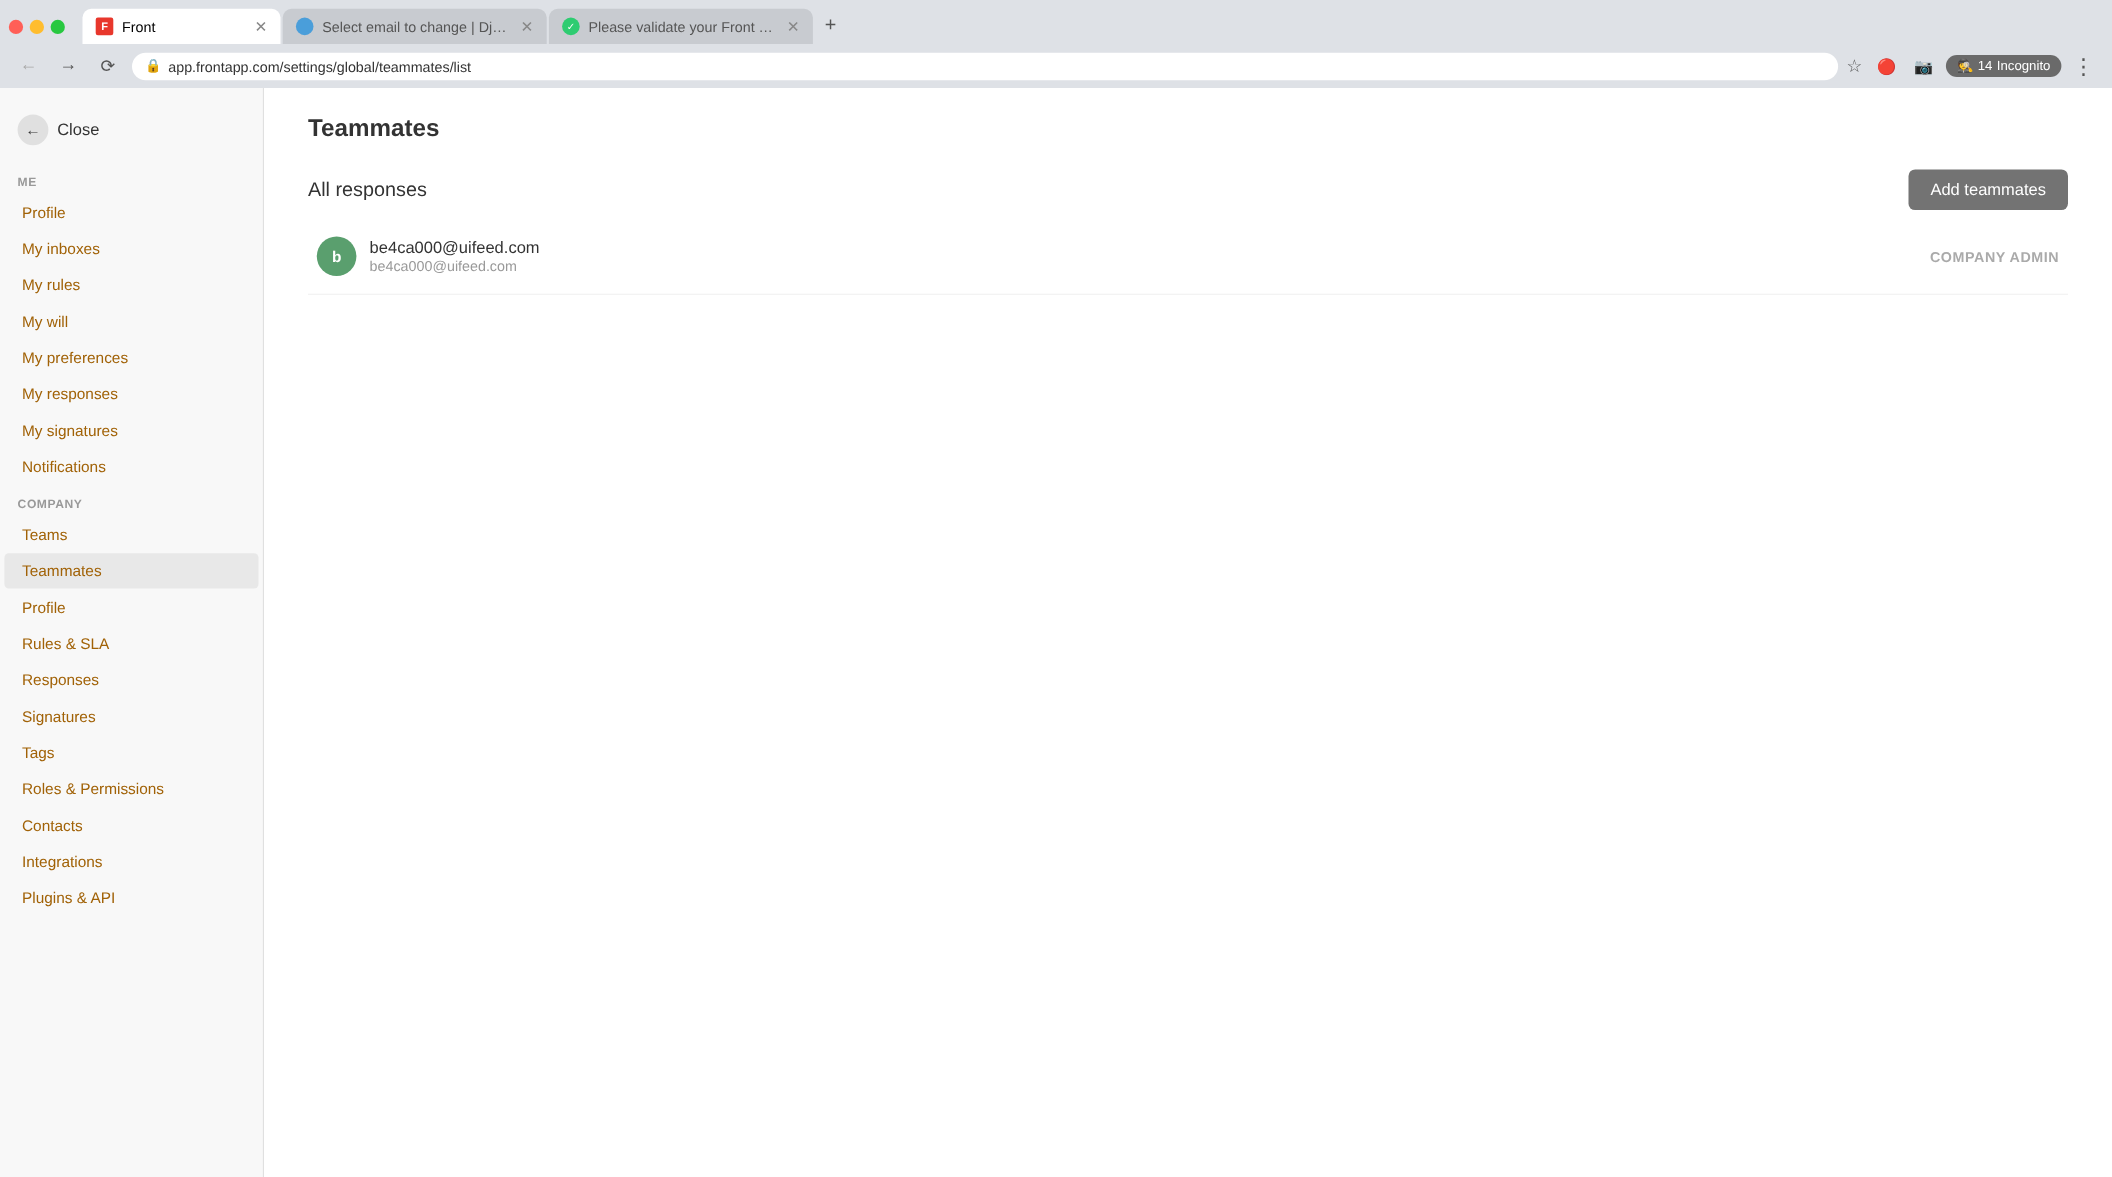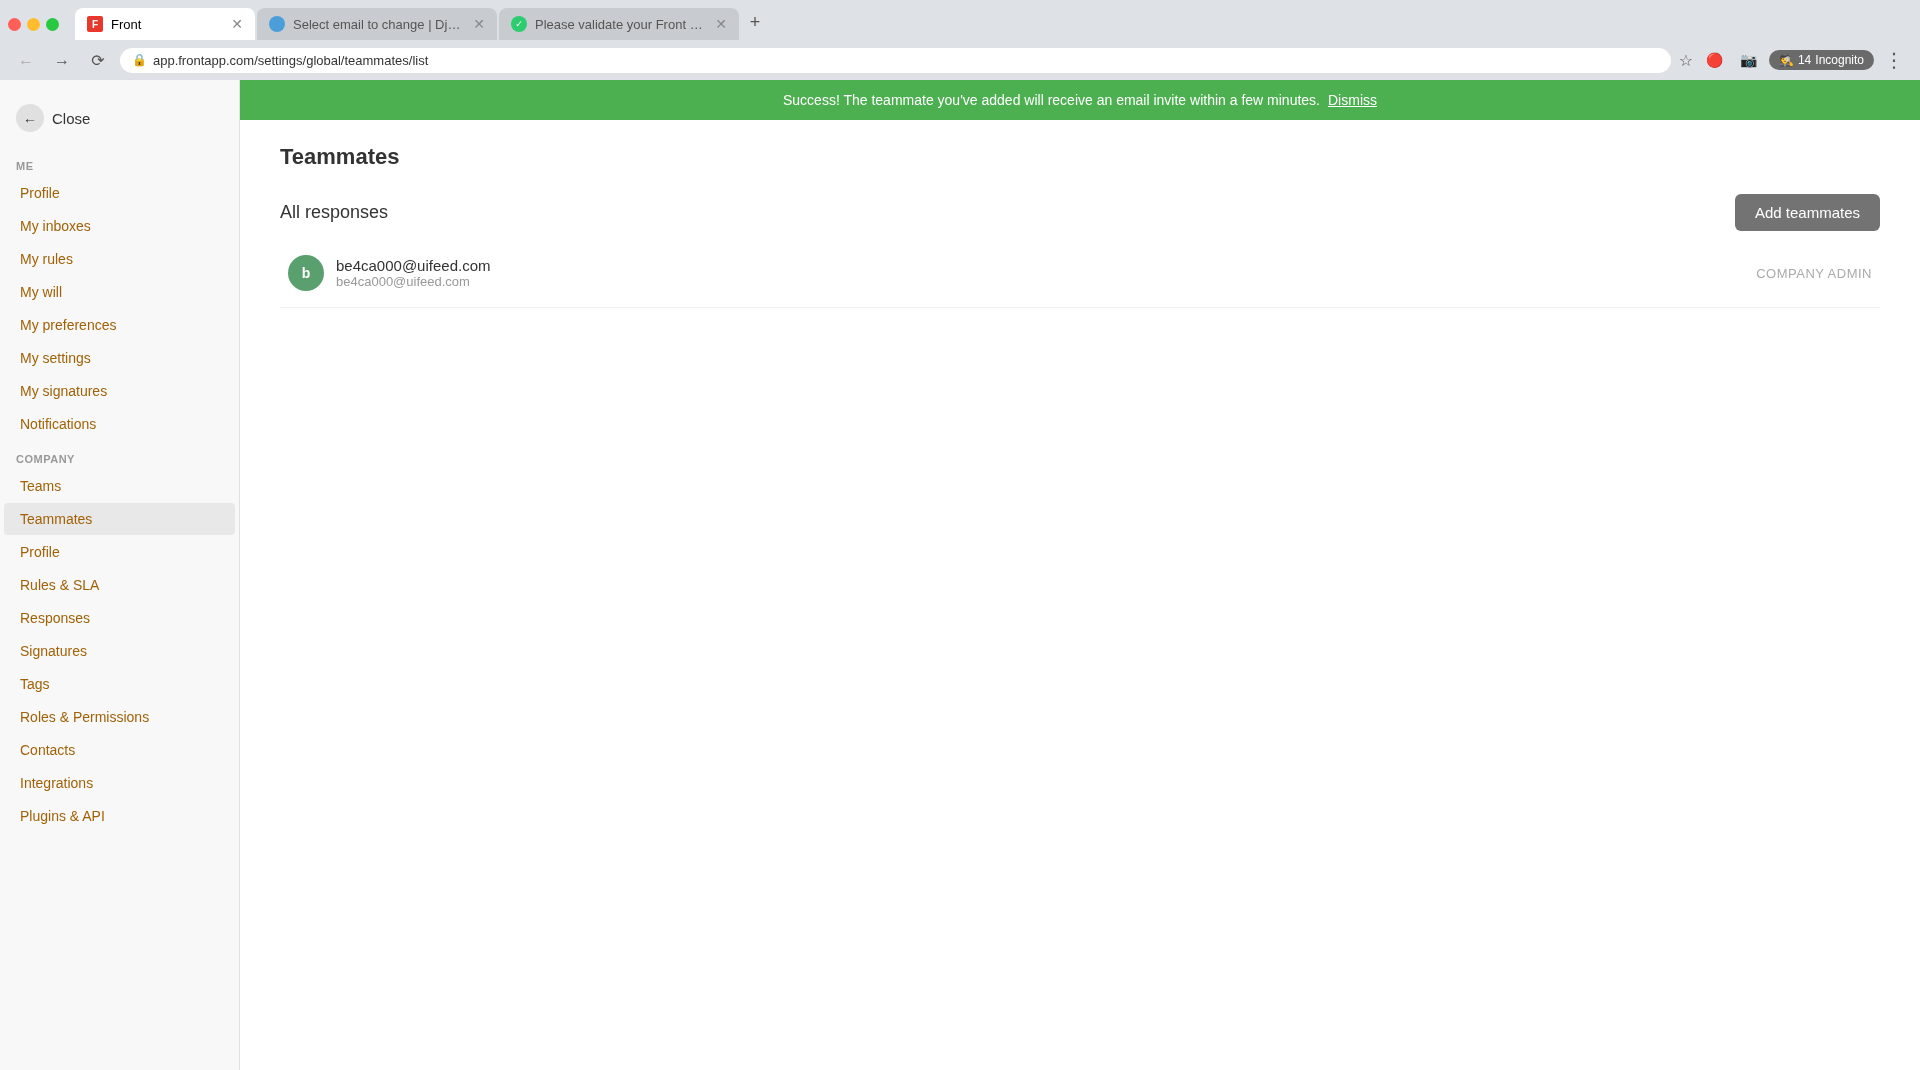--- a/index.html
+++ b/index.html
@@ -62,21 +62,21 @@
     .all-teammates-label { font-size: 18px; font-weight: 500; color: #333; }
     .add-teammates-btn { background: #737373; color: white; border: none; border-radius: 6px; padding: 10px 20px; font-size: 15px; font-weight: 500; cursor: pointer; }
 
     .template-link { font-size: 14px; color: #555; margin-bottom: 24px; cursor: pointer; }
 
     .teammate-row { display: flex; align-items: center; padding: 16px 8px; border-bottom: 1px solid #f0f0f0; gap: 12px; }
     .teammate-avatar { width: 36px; height: 36px; border-radius: 50%; background: #5a9f6e; display: flex; align-items: center; justify-content: center; color: white; font-size: 14px; font-weight: bold; flex-shrink: 0; }
     .teammate-info { flex: 1; }
     .teammate-name { font-size: 15px; color: #333; font-weight: 500; }
     .teammate-email { font-size: 13px; color: #999; }
-    .teammate-role { font-size: 13px; color: #aaa; letter-spacing: 0.5px; text-transform: uppercase; font-weight: 400; }
+    .teammate-role { font-size: 13px; color: #aaa; letter-spacing: 0.5px; text-transform: uppercase; font-weight: 700; }
   </style>
 </head>
 <body>
 
 <div class="browser-chrome">
   <div class="title-bar">
     <div class="traffic-lights">
       <div class="traffic-light tl-red"></div>
       <div class="traffic-light tl-yellow"></div>
       <div class="traffic-light tl-green"></div>
@@ -144,21 +144,21 @@
     <div class="sidebar-item">
       <span>My rules</span>
     </div>
     <div class="sidebar-item">
       <span>My will</span>
     </div>
     <div class="sidebar-item">
       <span>My preferences</span>
     </div>
     <div class="sidebar-item">
-      <span>My settings</span>
+      <span>My responses</span>
     </div>
     <div class="sidebar-item">
       <span>My signatures</span>
     </div>
     <div class="sidebar-item">
       <span>Notifications</span>
     </div>
 
     <div class="sidebar-section-label">COMPANY</div>
 
@@ -192,24 +192,20 @@
     <div class="sidebar-item">
       <span>Integrations</span>
     </div>
     <div class="sidebar-item">
       <span>Plugins &amp; API</span>
     </div>
   </div>
 
   <div class="main">
 
-    <div class="success-banner">
-      <span>Success! The teammate you've added will receive an email invite within a few minutes.</span>
-      <a class="dismiss-link">Dismiss</a>
-    </div>
 
     <div class="content">
       <div class="page-title">Teammates</div>
 
       <div class="teammates-header">
         <span class="all-teammates-label">All responses</span>
         <button class="add-teammates-btn">Add teammates</button>
       </div>
 
 

